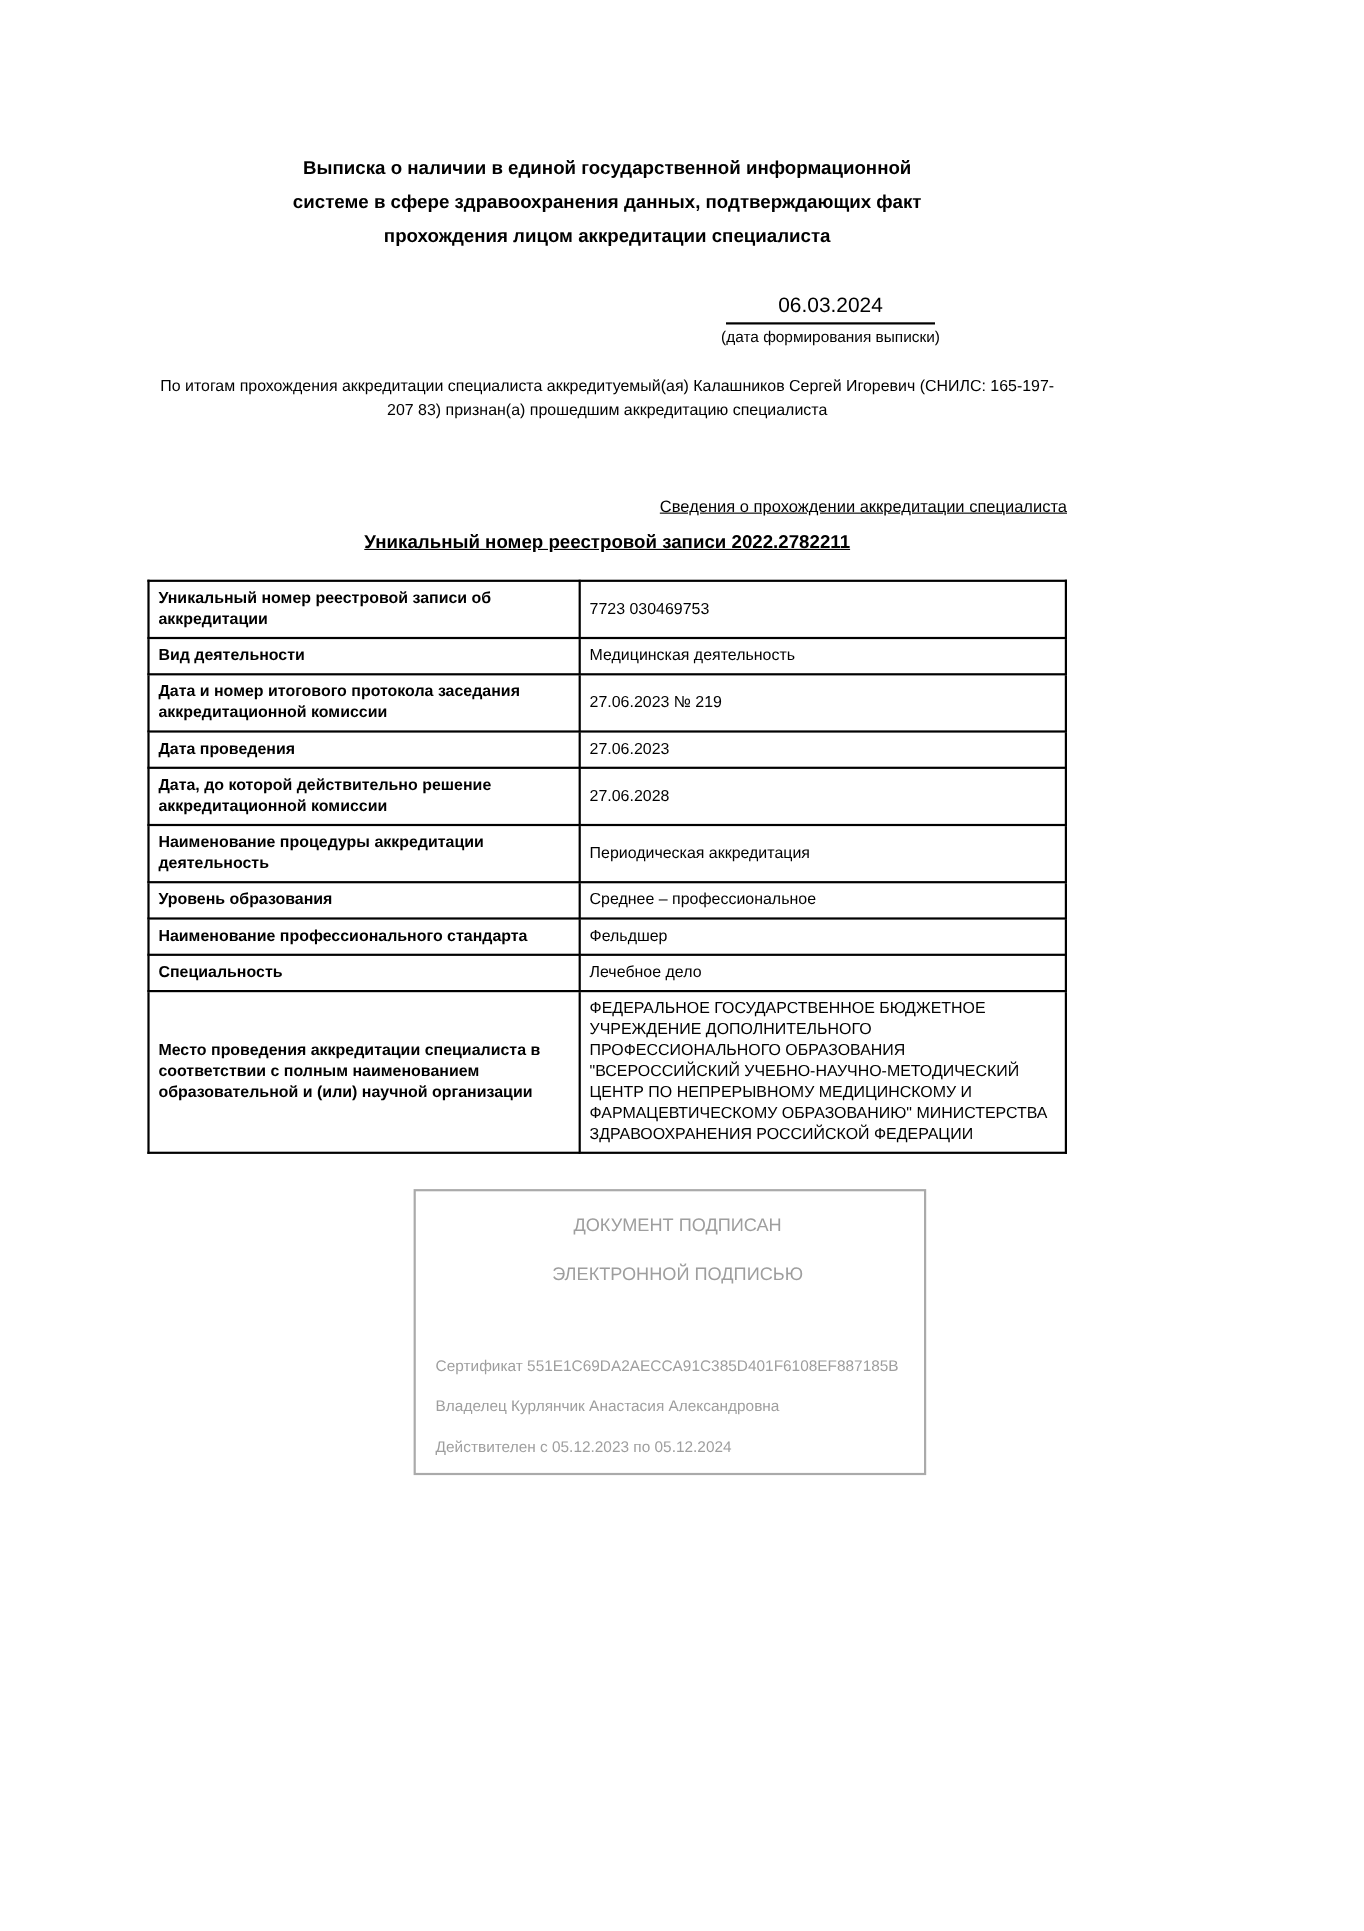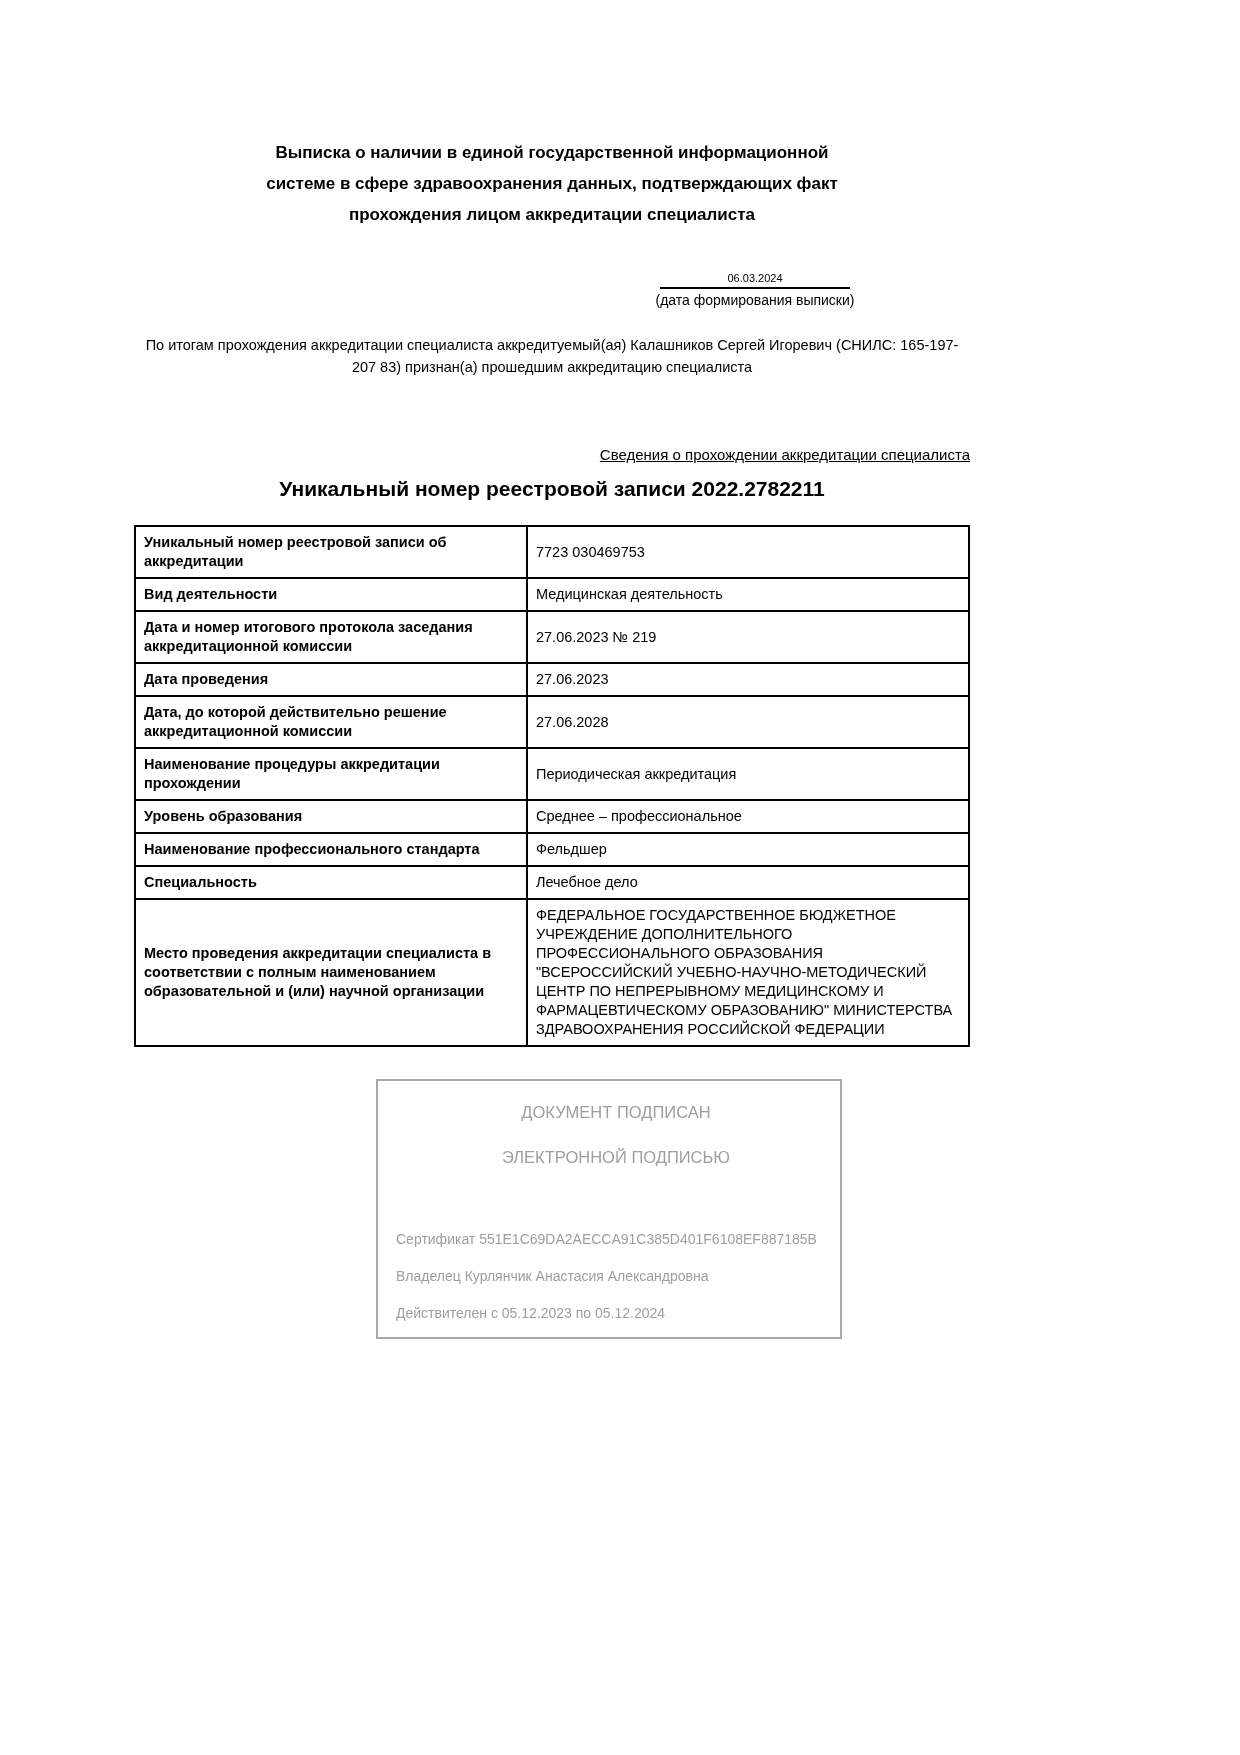--- a/index.html
+++ b/index.html
@@ -34,43 +34,44 @@
     margin-top: 38px;
     margin-left: 517px;
     width: 208px;
     text-align: center;
   }
   .date-underline {
     display: inline-block;
     width: 190px;
     border-bottom: 2px solid #000;
     padding-bottom: 3px;
-    font-size: 11px;
+    font-size: 19px;
   }
   .date-caption {
     font-size: 14px;
     margin-top: 3px;
   }
   .intro {
     margin-top: 26px;
     text-align: center;
     font-size: 14.5px;
     line-height: 22px;
   }
   .section-heading {
     margin-top: 68px;
     text-align: right;
     font-size: 15px;
     text-decoration: underline;
   }
   .record-heading {
     margin-top: 14px;
     text-align: center;
-    font-size: 21px;
+    font-size: 17px;
     font-weight: bold;
+    text-decoration: underline;
   }
   table.acc-table {
     margin-top: 24px;
     width: 100%;
     border-collapse: collapse;
     font-size: 14.5px;
     line-height: 19px;
   }
   table.acc-table td {
     border: 2px solid #000;
@@ -146,21 +147,21 @@
         </tr>
         <tr>
           <td class="cell-label">Дата проведения</td>
           <td class="cell-value">27.06.2023</td>
         </tr>
         <tr>
           <td class="cell-label">Дата, до которой действительно решение аккредитационной комиссии</td>
           <td class="cell-value">27.06.2028</td>
         </tr>
         <tr>
-          <td class="cell-label">Наименование процедуры аккредитации прохождении</td>
+          <td class="cell-label">Наименование процедуры аккредитации деятельность</td>
           <td class="cell-value">Периодическая аккредитация</td>
         </tr>
         <tr>
           <td class="cell-label">Уровень образования</td>
           <td class="cell-value">Среднее – профессиональное</td>
         </tr>
         <tr>
           <td class="cell-label">Наименование профессионального стандарта</td>
           <td class="cell-value">Фельдшер</td>
         </tr>

